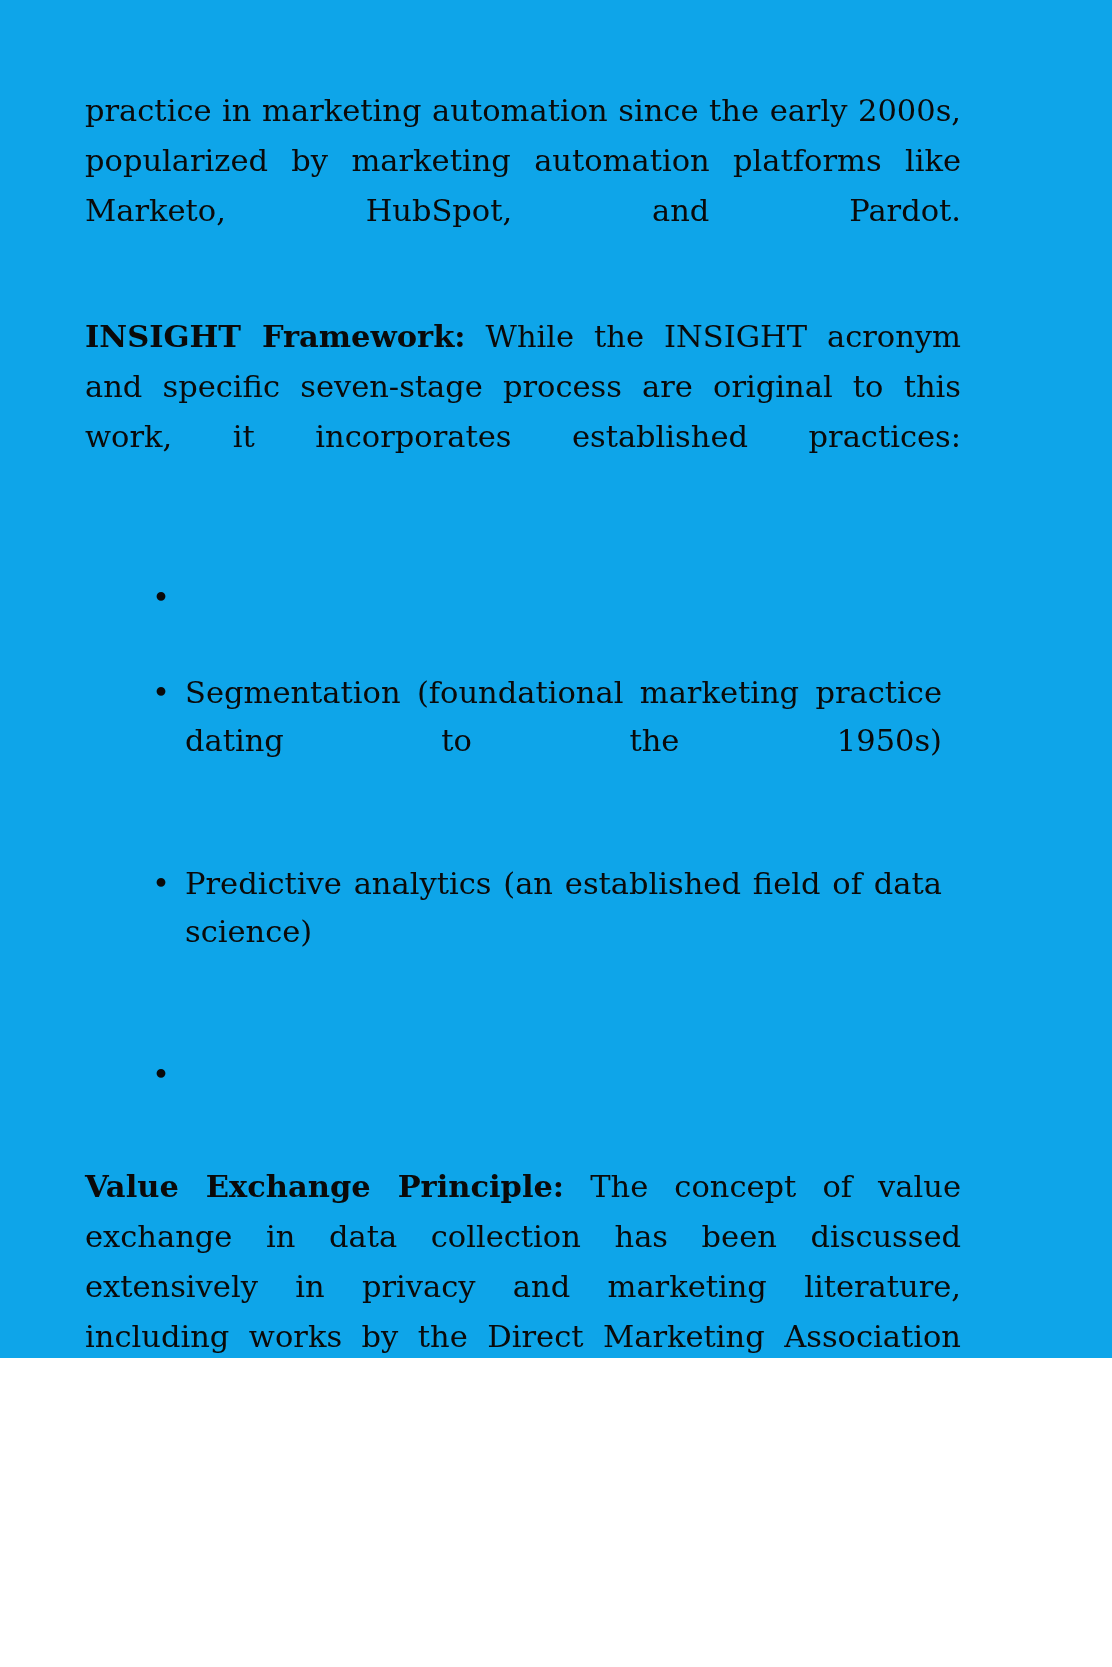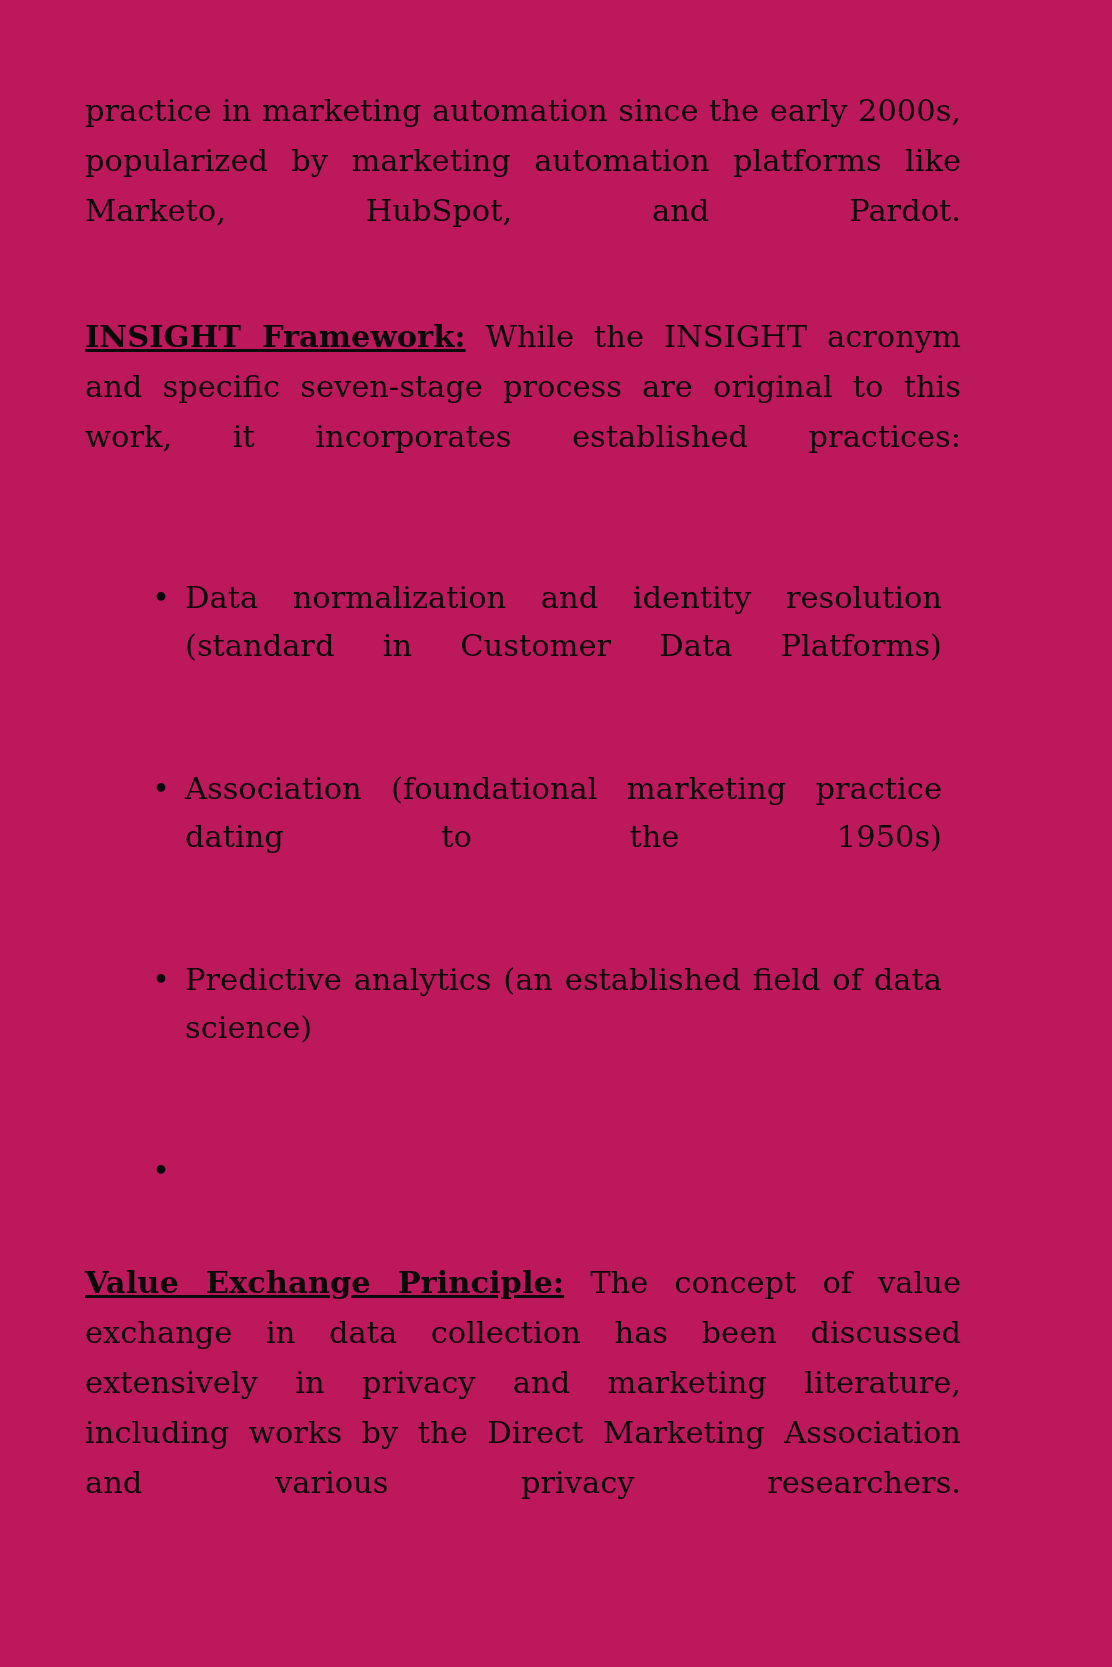--- a/index.html
+++ b/index.html
@@ -4,22 +4,22 @@
 <title>Document Page</title>
 <style>
   html, body {
     margin: 0;
     padding: 0;
     background: #ffffff;
   }
   .page {
     position: relative;
     width: 1112px;
-    height: 1667px;
-    background: #be185d;
+    height: 1358px;
+    background: #0ea5e9;
     overflow: hidden;
     font-family: "DejaVu Serif", "Liberation Serif", serif;
     color: #000000;
     box-sizing: border-box;
   }
   .content {
     position: absolute;
     left: 85px;
     top: 86px;
     width: 876px;
@@ -32,21 +32,20 @@
     text-justify: inter-word;
     -webkit-hyphens: none;
     hyphens: none;
     color: #0a0a0a;
   }
   p.para + p.para {
     margin-top: 25px;
   }
   .lead {
     font-weight: bold;
-    text-decoration: underline;
   }
   ul.bullets {
     list-style: none;
     margin: 0;
     padding: 0;
     width: 790px;
     margin-left: 67px;
   }
   ul.bullets li {
     position: relative;
@@ -94,24 +93,24 @@
     </p>
 
     <p class="para">
       <span class="lead">INSIGHT Framework:</span><span> While the INSIGHT acronym and specific seven-stage process are original to this work, it incorporates established practices:</span>
     </p>
 
     <div class="gap-before-list"></div>
 
     <ul class="bullets">
       <li>
-        <span class="bullet-dot">•</span><span>Data normalization and identity resolution (standard in Customer Data Platforms)</span>
+        <span class="bullet-dot">•</span>
       </li>
       <li>
-        <span class="bullet-dot">•</span><span>Association (foundational marketing practice dating to the 1950s)</span>
+        <span class="bullet-dot">•</span><span>Segmentation (foundational marketing practice dating to the 1950s)</span>
       </li>
       <li>
         <span class="bullet-dot">•</span><span>Predictive analytics (an established field of data science)</span>
       </li>
       <li>
         <span class="bullet-dot">•</span>
       </li>
     </ul>
 
     <div class="gap-after-list"></div>

